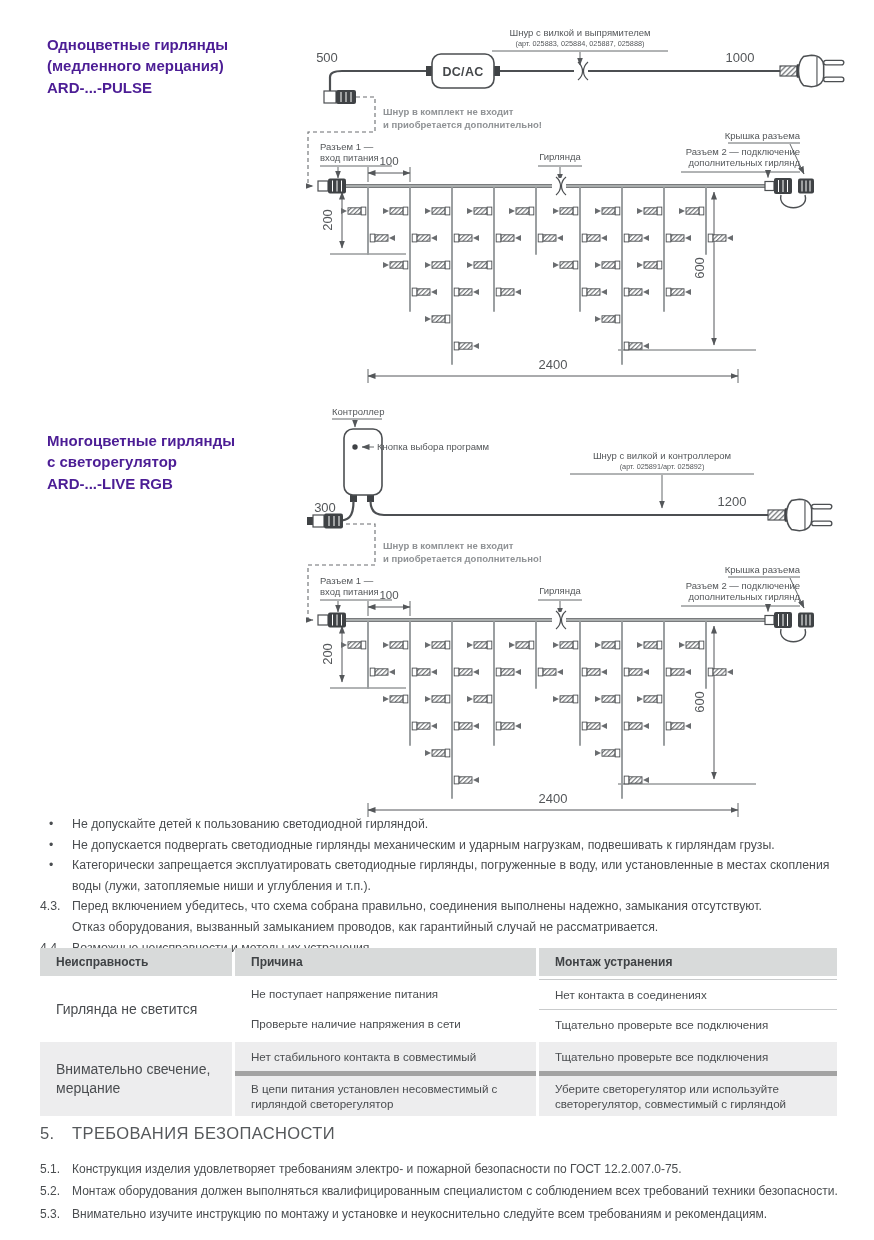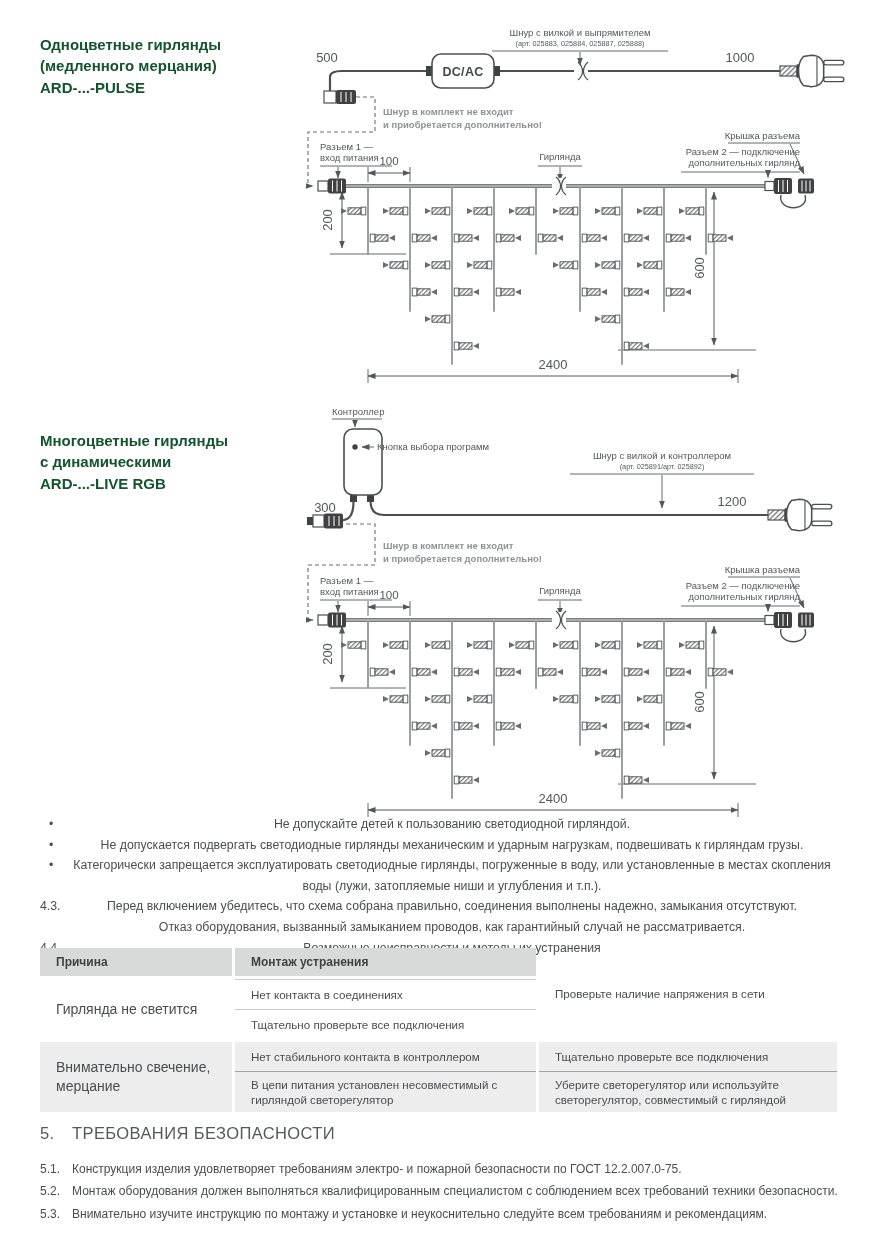--- a/index.html
+++ b/index.html
@@ -1,47 +1,47 @@
 <!DOCTYPE html>
 <html><head>
 <meta charset="utf-8">
 <style>
   html,body{margin:0;padding:0;background:#fff;}
   body{width:874px;height:1240px;position:relative;overflow:hidden;
        font-family:"Liberation Sans",sans-serif;color:#4a4d50;}
   .abs{position:absolute;}
   
-  .blk-title{font-size:15px;font-weight:bold;color:#14532d;line-height:1.42;}
+  .blk-title{font-size:15px;font-weight:bold;color:#4c1d95;line-height:1.42;margin-left:7px;}
   
   svg text{font-family:"Liberation Sans",sans-serif;fill:#54575a;}
   .lbl{font-size:9.5px;}
   .sub{font-size:7.3px;}
   .note{font-size:9.5px;font-weight:bold;fill:#8f9295;}
   .dim{font-size:13px;fill:#54575a;}
   .dim-s{font-size:11.5px;}
   .dcac{font-size:12.5px;fill:#45484b;font-weight:bold;letter-spacing:.3px;}
   .cord{fill:none;stroke:#4c4f52;stroke-width:2.2;}
   .dashed{fill:none;stroke:#6a6d70;stroke-width:1.1;stroke-dasharray:4 3;}
   .uline{stroke:#54575a;stroke-width:.9;}
   
   .b-row{display:flex;line-height:20.6px;font-size:12.3px;}
   .b-dot{width:32px;flex:0 0 32px;padding-left:9px;box-sizing:border-box;}
   .n-num{width:32px;flex:0 0 32px;}
-  .b-text{width:760px;text-align:center;}
+  .b-text{width:760px;}
   
   .tbl{width:794px;}
   .t-head{display:grid;grid-template-columns:192px 301px 298px;column-gap:3px;margin-bottom:3px;}
   .t-head>div{background:#d8dada;height:28px;display:flex;align-items:center;
       padding-left:16px;font-weight:bold;font-size:12px;color:#3f4245;}
   .t-group{display:grid;grid-template-columns:192px 301px 298px;column-gap:3px;margin-bottom:3px;}
   .t-fault{grid-row:1 / span 2;display:flex;align-items:center;padding-left:16px;font-size:14px;}
   .t-cell{display:flex;align-items:center;padding-left:16px;font-size:11.6px;}
   .t-group .r2{border-top:1px solid #c9cbcc;}
   .g2 .t-fault,.g2 .t-cell{background:#ededee;}
-  .g2 .r2{border-top:1px solid #a3a3a3;}
+  .g2 .r2{border-top:5px solid #a3a3a3;}
   .r-h{height:29px;} .r-tall{height:40px;line-height:1.3;}
   
   .sec5-h{display:flex;font-size:16.5px;color:#55585b;letter-spacing:.4px;}
   .sec5-h .n-num{width:32px;}
   .s5-row{display:flex;font-size:12px;line-height:22.4px;}
 </style>
 </head>
 <body>
 
 <div class="abs blk-title" style="left:40px;top:34px;width:255px;">
@@ -269,21 +269,21 @@
         <rect x="381.2" y="21.1" width="4.6" height="7.8" fill="#fff" stroke="#4c4f52" stroke-width="0.9"></rect>
         <path d="M415,49 L409,52 L415,55 Z" fill="#6a6d70"></path>
         <rect x="395" y="48.8" width="13" height="6.4" fill="url(#ph)" stroke="#4c4f52" stroke-width="0.9"></rect>
         <rect x="390.2" y="48.1" width="4.6" height="7.8" fill="#fff" stroke="#4c4f52" stroke-width="0.9"></rect>
       </g>
     </g>
 </svg>
 
 <div class="abs blk-title" style="left:40px;top:430px;width:255px;">
   <div>Многоцветные гирлянды</div>
-  <div>с динамическими</div>
+  <div>с светорегулятор</div>
   <div>ARD-...-LIVE RGB</div>
 </div>
 
 <svg class="abs" id="svg2" style="left:280px;top:403px;" width="594" height="422" viewBox="0 0 594 422">
 
   <g>
     <text class="lbl" x="52" y="12">Контроллер</text>
     <line class="uline" x1="52" y1="16" x2="102" y2="16"></line>
     <line class="uline" x1="75" y1="17" x2="75" y2="24" marker-end="url(#ma)"></line>
     <rect x="70" y="92" width="7" height="7" fill="#3f4245"></rect>
@@ -510,32 +510,34 @@
     </div>
   </div>
   <div class="b-row">
     <span class="n-num">4.4.</span>
     <div class="b-text">Возможные неисправности и методы их устранения</div>
   </div>
 </div>
 
 <div class="abs tbl" style="left:40px;top:948px;">
   <div class="t-head">
+    <div>Неисправность</div>
     <div>Причина</div>
     <div>Монтаж устранения</div>
   </div>
   <div class="t-group g1">
     <div class="t-fault">Гирлянда не светится</div>
+    <div class="t-cell r-h">Не поступает напряжение питания</div>
     <div class="t-cell r-h r2">Нет контакта в соединениях</div>
     <div class="t-cell r-h">Проверьте наличие напряжения в сети</div>
     <div class="t-cell r-h r2">Тщательно проверьте все подключения</div>
   </div>
   <div class="t-group g2">
     <div class="t-fault" style="line-height:1.35;">Внимательно свечение, мерцание</div>
-    <div class="t-cell r-h">Нет стабильного контакта в контроллером</div>
+    <div class="t-cell r-h">Нет стабильного контакта в совместимый</div>
     <div class="t-cell r-h">Тщательно проверьте все подключения</div>
     <div class="t-cell r-tall r2">В цепи питания установлен несовместимый с гирляндой светорегулятор</div>
     <div class="t-cell r-tall r2">Уберите светорегулятор или используйте светорегулятор, совместимый с гирляндой</div>
   </div>
 </div>
 
 <div class="abs sec5-h" style="left:40px;top:1124px;">
   <span class="n-num">5.</span>
   <span>ТРЕБОВАНИЯ БЕЗОПАСНОСТИ</span>
 </div>

